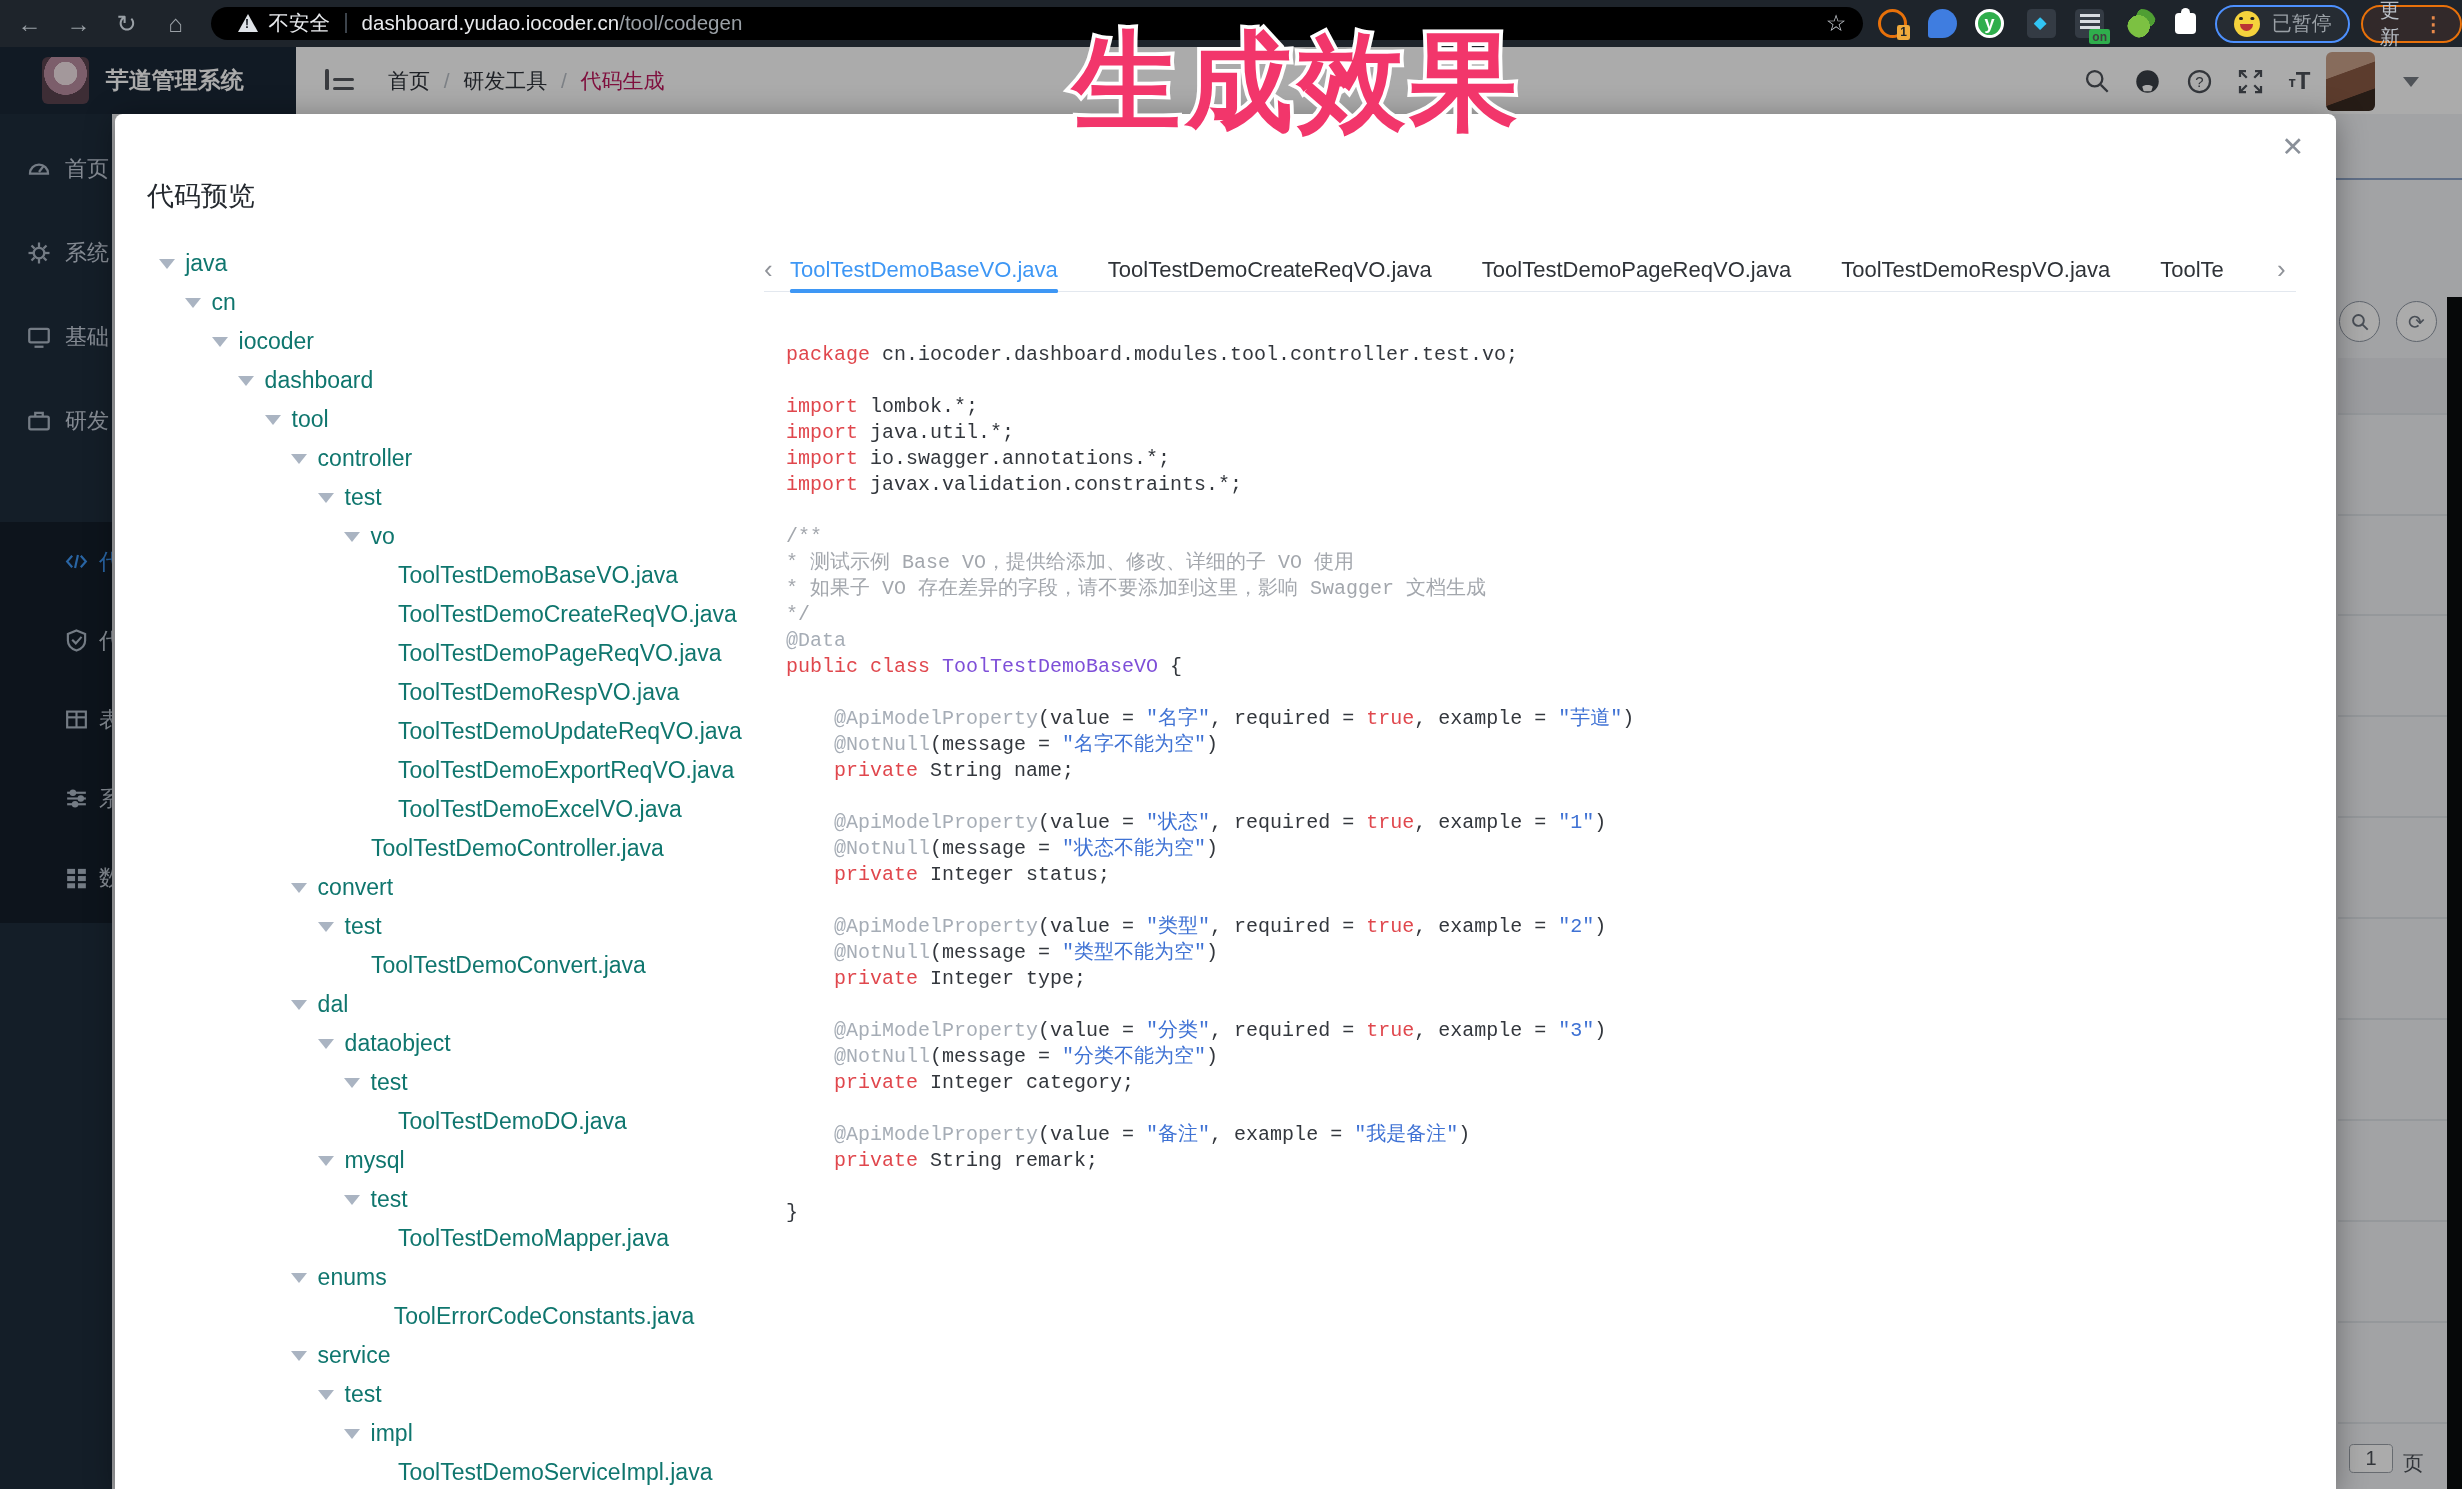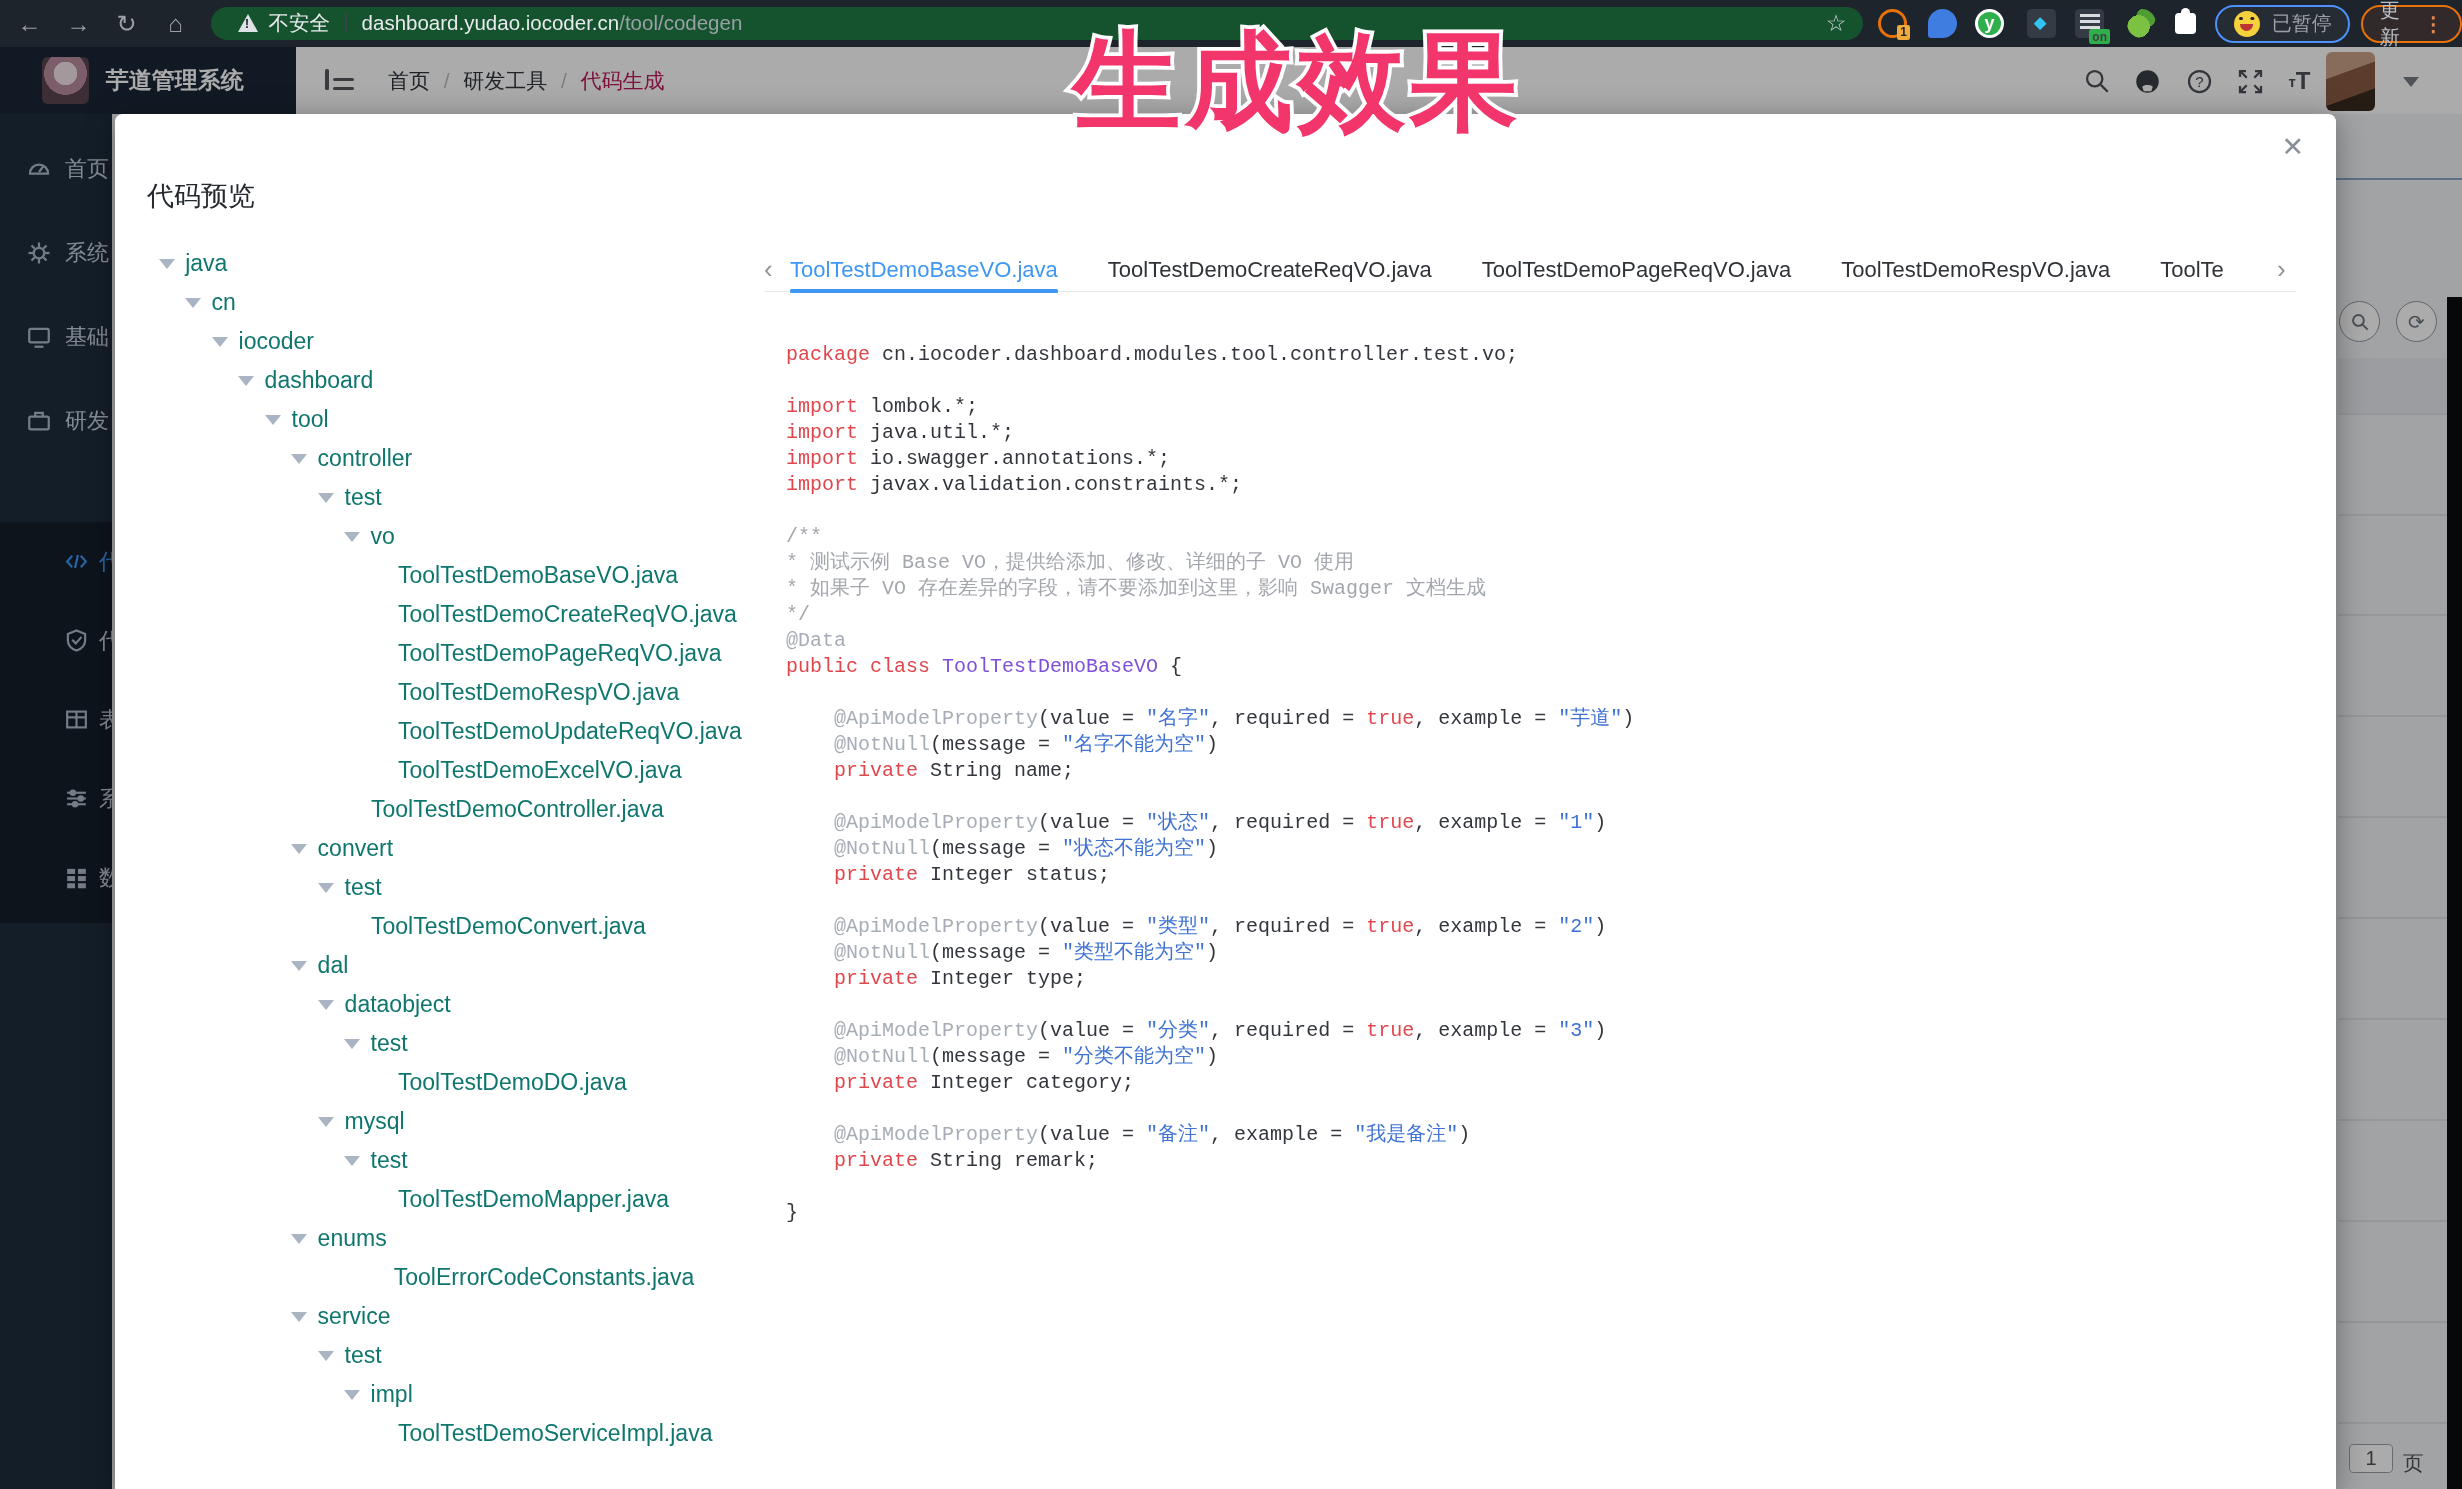--- a/index.html
+++ b/index.html
@@ -5,21 +5,21 @@
   html,body{margin:0;padding:0;background:#000;}
   *{box-sizing:border-box;}
   .screen{position:relative;width:2462px;height:1490px;overflow:hidden;
           font-family:"Liberation Sans",sans-serif;background:#fff;}
 
   
   .chrome{position:absolute;left:0;top:0;width:2462px;height:47px;background:#1e242b;z-index:5;}
   .nav-ic{position:absolute;top:6px;width:35px;height:35px;color:#9aa0a6;font-size:24px;
           display:flex;align-items:center;justify-content:center;}
   .addr{position:absolute;left:211px;top:6.8px;width:1652px;height:33px;border-radius:16.7px;
-        background:#14532d;display:flex;align-items:center;color:#e8eaed;font-size:20.5px;}
+        background:#000000;display:flex;align-items:center;color:#e8eaed;font-size:20.5px;}
   .warn-tri{width:0;height:0;border-left:10.6px solid transparent;border-right:10.6px solid transparent;
         border-bottom:18px solid #dfe3e8;margin-left:27px;position:relative;}
   .warn-tri:after{content:"!";position:absolute;left:-3px;top:3px;font-size:12px;color:#10161c;font-weight:bold;}
   .addr-sec{margin-left:10.6px;}
   .addr-div{width:1.5px;height:20px;background:#3c434b;margin:0 15px;}
   .addr-path{color:#9aa0a6;}
   .addr-star{margin-left:auto;margin-right:16.7px;color:#cdd2d9;font-size:23px;}
   .ext{position:absolute;top:9px;width:29px;height:29px;border-radius:50%;}
   .badge{position:absolute;font-size:12px;line-height:1;padding:1.5px 3px;border-radius:2.3px;font-weight:bold;}
   .pill{position:absolute;top:4.6px;height:38px;border-radius:19px;display:flex;align-items:center;
@@ -370,20 +370,24 @@
         <div class="t-row" style="padding-left: 220px;">
           <span class="t-sp"></span>
           <span>ToolTestDemoRespVO.java</span>
         </div>
         <div class="t-row" style="padding-left: 220px;">
           <span class="t-sp"></span>
           <span>ToolTestDemoUpdateReqVO.java</span>
         </div>
         <div class="t-row" style="padding-left: 220px;">
           <span class="t-sp"></span>
+          <span>ToolTestDemoExportReqVO.java</span>
+        </div>
+        <div class="t-row" style="padding-left: 220px;">
+          <span class="t-sp"></span>
           <span>ToolTestDemoExcelVO.java</span>
         </div>
         <div class="t-row" style="padding-left: 193px;">
           <span class="t-sp"></span>
           <span>ToolTestDemoController.java</span>
         </div>
         <div class="t-row" style="padding-left: 140px;">
           <span class="t-caret"></span>
           <span>convert</span>
         </div>

